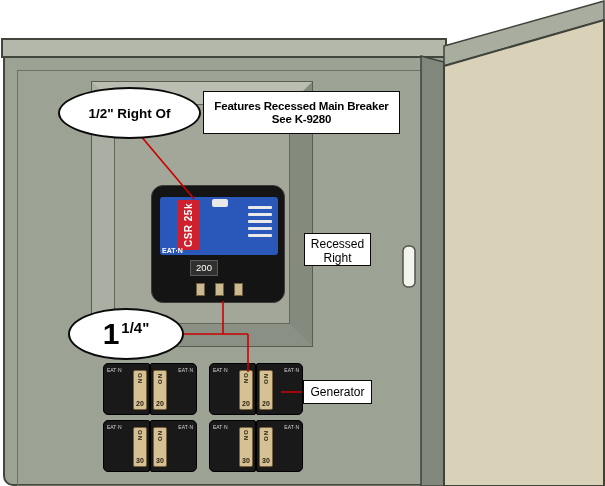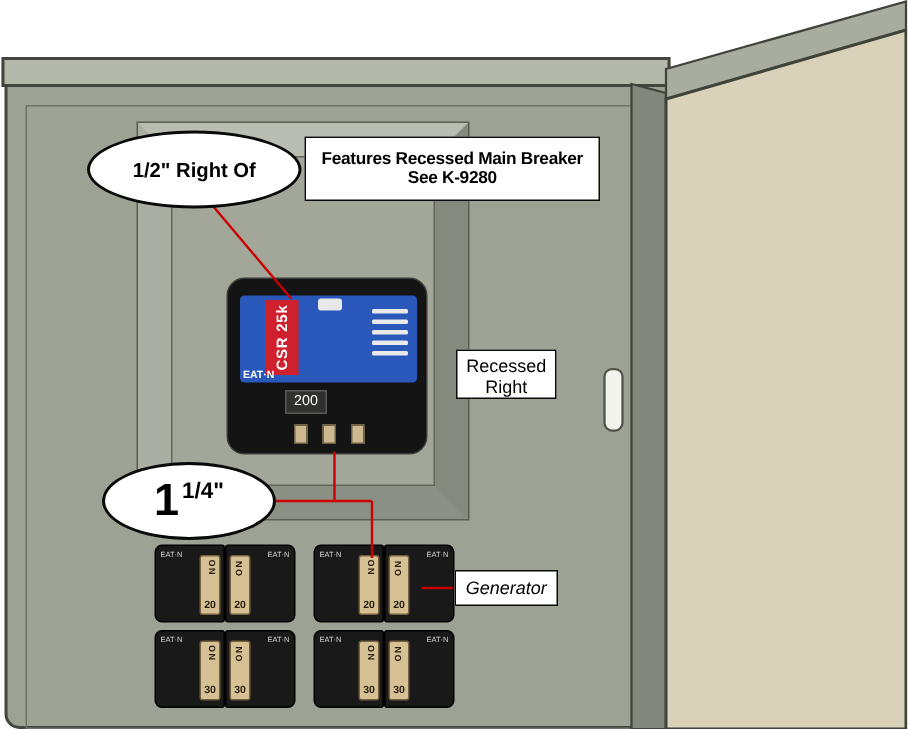--- a/index.html
+++ b/index.html
@@ -72,21 +72,21 @@
   .oval1 { left:58px; top:87px; width:143px; height:52px; font-size:13.5px; font-weight:bold; line-height:15px; }
   .oval2 { left:68px; top:308px; width:116px; height:52px; flex-direction:row; }
   .oval2 .big { font-size:30px; font-weight:bold; line-height:30px; }
   .oval2 .sup { font-size:15px; font-weight:bold; position:relative; top:-7px; margin-left:2px; }
   .tag { position:absolute; background:#ffffff; border:1.5px solid #0a0a0a; color:#000;
          display:flex; flex-direction:column; align-items:center; justify-content:center;
          text-align:center; }
   .note { left:203px; top:91px; width:197px; height:43px; font-size:11.5px; font-weight:bold;
           line-height:13px; letter-spacing:-0.2px; }
   .recessed { left:304px; top:233px; width:67px; height:33px; font-size:12px; line-height:14px;justify-content:flex-end; }
-  .generator { left:303px; top:380px; width:69px; height:24px; font-size:12px;font-style:italic; }
+  .generator { left:303px; top:380px; width:69px; height:24px; font-size:12px; }
 </style>
 </head>
 <body>
 
 <div class="scene">
 
   <div class="top-edge"></div>
   <div class="panel"></div>
   <div class="inner-frame"></div>
 

